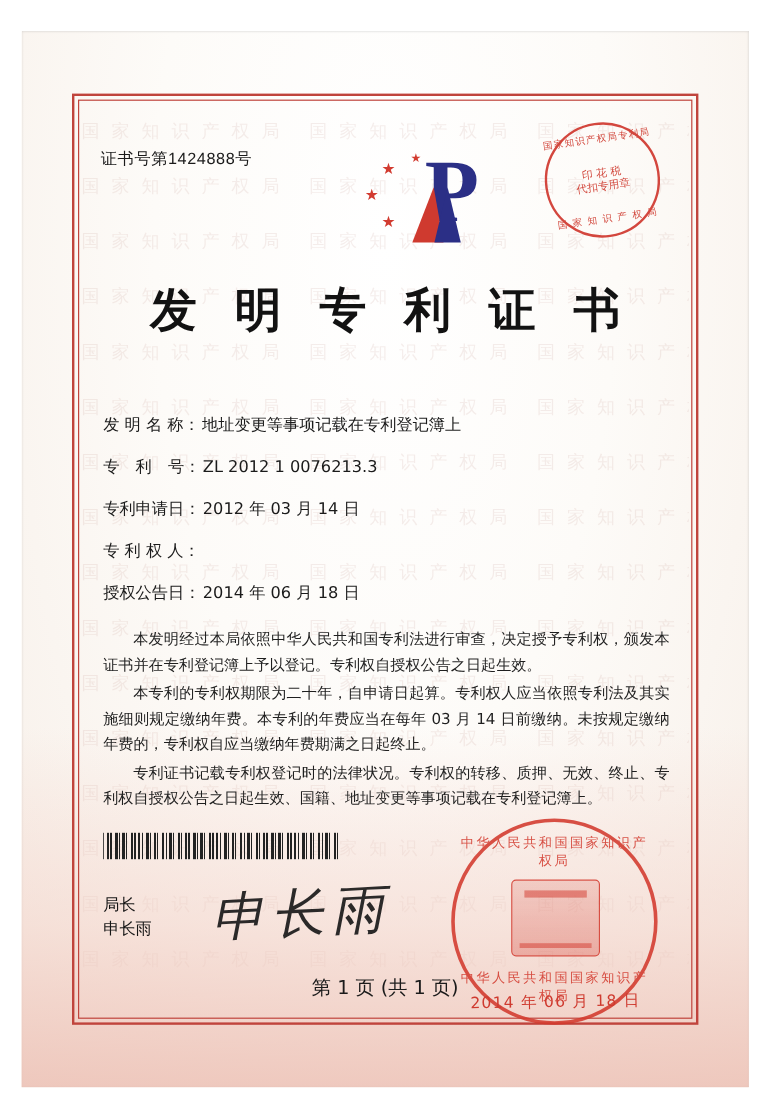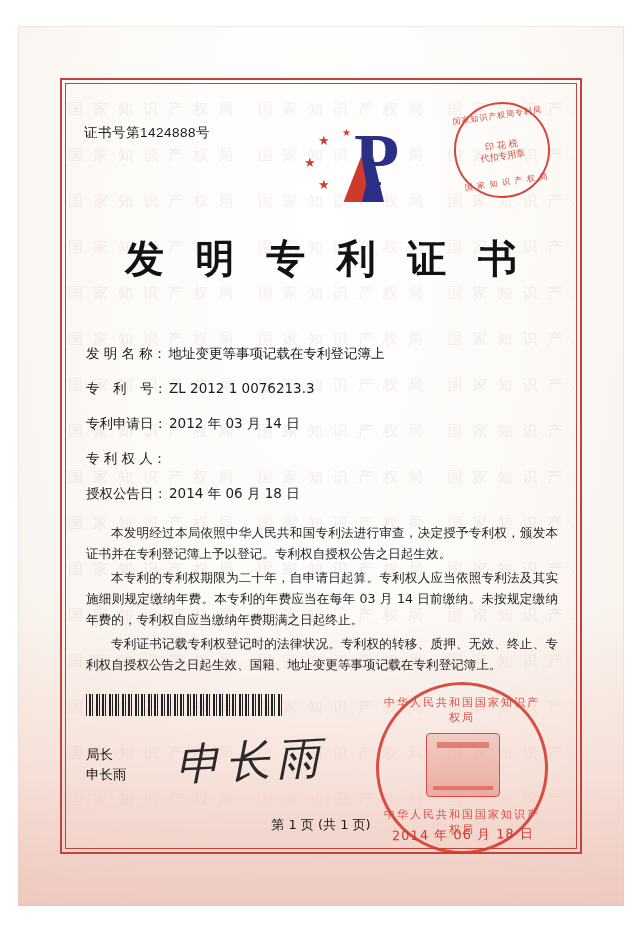--- a/index.html
+++ b/index.html
@@ -350,21 +350,21 @@
     font-family: "DejaVu Sans", sans-serif;
     transform: rotate(-1deg);
   }
 
   .page-footer {
     position: absolute;
     left: 0;
     right: 0;
     bottom: 14px;
     text-align: center;
-    font-size: 13px;
+    font-size: 16px;
     color: #1b1b1b;
     font-family: "DejaVu Sans", sans-serif;
   }
 </style>
 </head>
 <body>
 
 <div class="page">
   <div class="paper">
 

